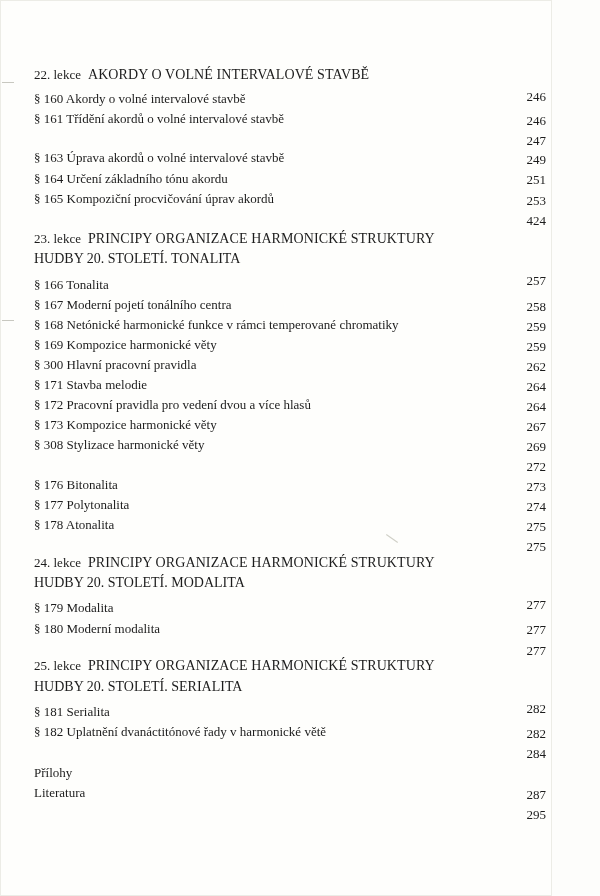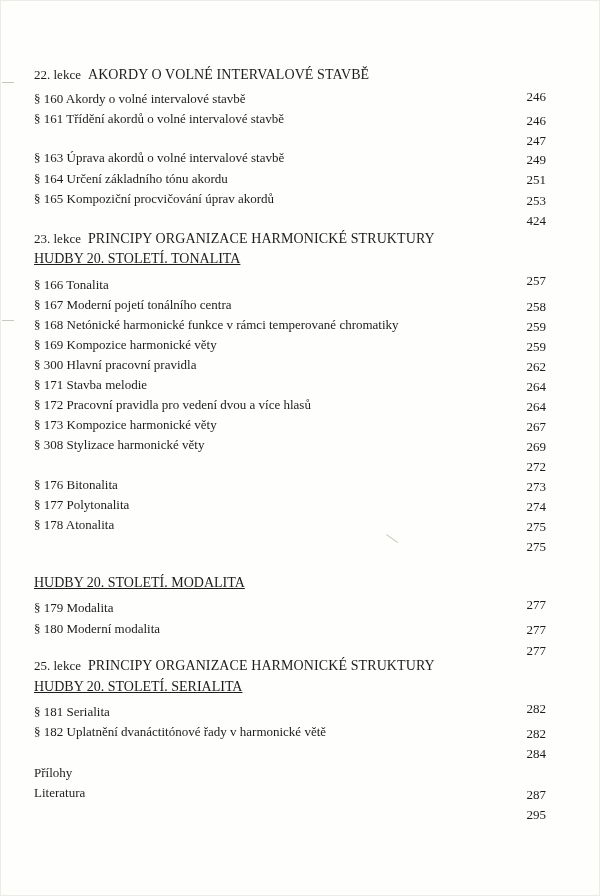--- a/index.html
+++ b/index.html
@@ -4,34 +4,34 @@
 <style>
   html, body { margin: 0; padding: 0; }
   body {
     width: 600px; height: 896px; overflow: hidden;
     background: #fdfdfb;
     font-family: "Liberation Serif", "DejaVu Serif", serif;
     color: #1c1c1c;
     position: relative;
   }
   .page {
-    position: absolute; left: 0; top: 0; width: 600px; height: 896px;
+    position: absolute; left: 0; top: 0; width: 552px; height: 896px;
     background: #fefefc;
     box-shadow: inset 0 0 0 1px #ecece6;
   }
   .row {
     position: absolute; left: 34px; width: 512px; height: 20px;
     font-size: 13px; line-height: 20px; white-space: nowrap;
   }
   .row .title { position: absolute; left: 0; top: 0; }
   .row .page-num { position: absolute; right: 0; top: 0; text-align: right; font-size: 13px; margin-top: 22px; }
   .lesson { font-size: 14px; }
   .lesson .prefix { font-size: 13px; }
   .lesson .head { letter-spacing: 0.1px; }
-  .cont { position: absolute; left: 94px; text-decoration: underline; }
+  .cont { position: absolute; left: 94px; }
   .mark { position: absolute; left: 2px; width: 12px; height: 1px; background: #c8c8c0; }
   .speck { position: absolute; width: 14px; height: 1px; background: #cfcfc6; transform: rotate(35deg); }
 </style>
 </head>
 <body>
 
 <div class="page">
 
   <div class="mark" style="top:82px"></div>
   <div class="mark" style="top:320px"></div>
@@ -117,20 +117,23 @@
     </div>
   <div class="row" style="top:495px">
       <span class="title">§ 177 Polytonalita</span>
       <span class="page-num">275</span>
     </div>
   <div class="row" style="top:515px">
       <span class="title">§ 178 Atonalita</span>
       <span class="page-num">275</span>
     </div>
 
+  <div class="row lesson" style="top:553px">
+    <span class="title"><span class="prefix">24. lekce</span>&nbsp;&nbsp;<span class="head">PRINCIPY ORGANIZACE HARMONICKÉ STRUKTURY</span></span>
+  </div>
   <div class="row lesson" style="top:573px">
     <span class="title cont">HUDBY 20. STOLETÍ. MODALITA</span>
     <span class="page-num">277</span>
   </div>
   <div class="row" style="top:598px">
       <span class="title">§ 179 Modalita</span>
       <span class="page-num">277</span>
     </div>
   <div class="row" style="top:619px">
       <span class="title">§ 180 Moderní modalita</span>

